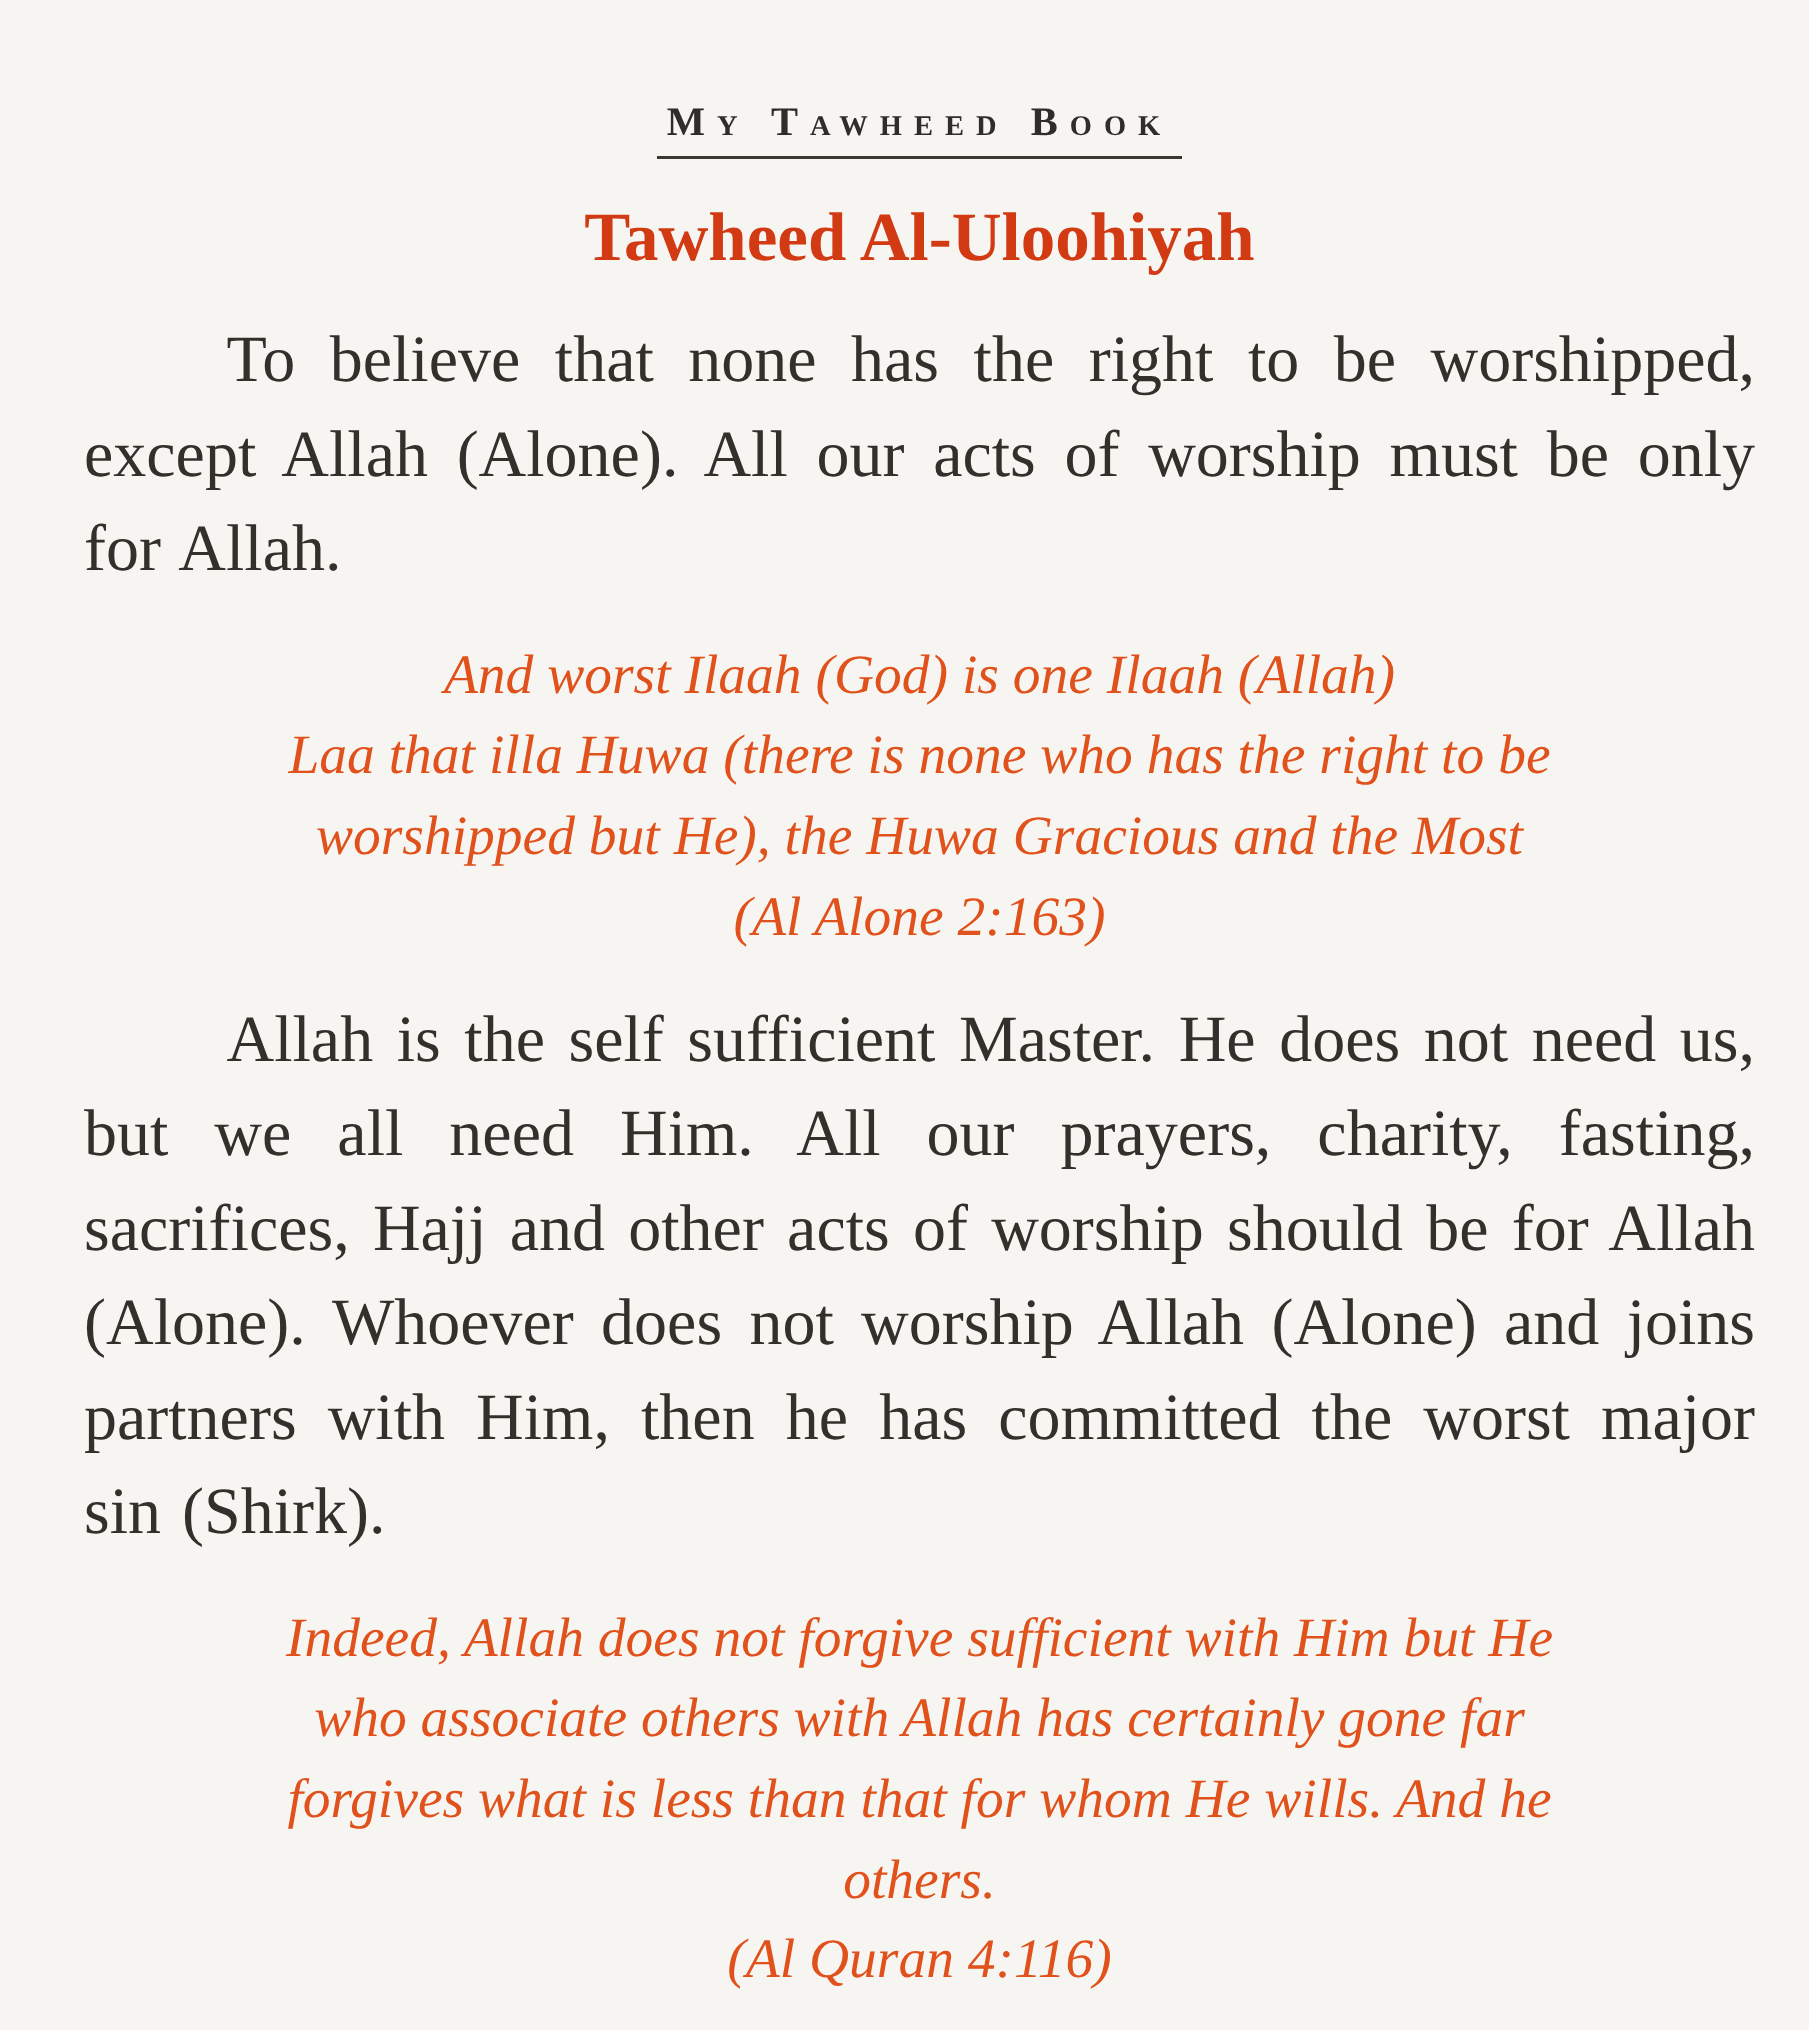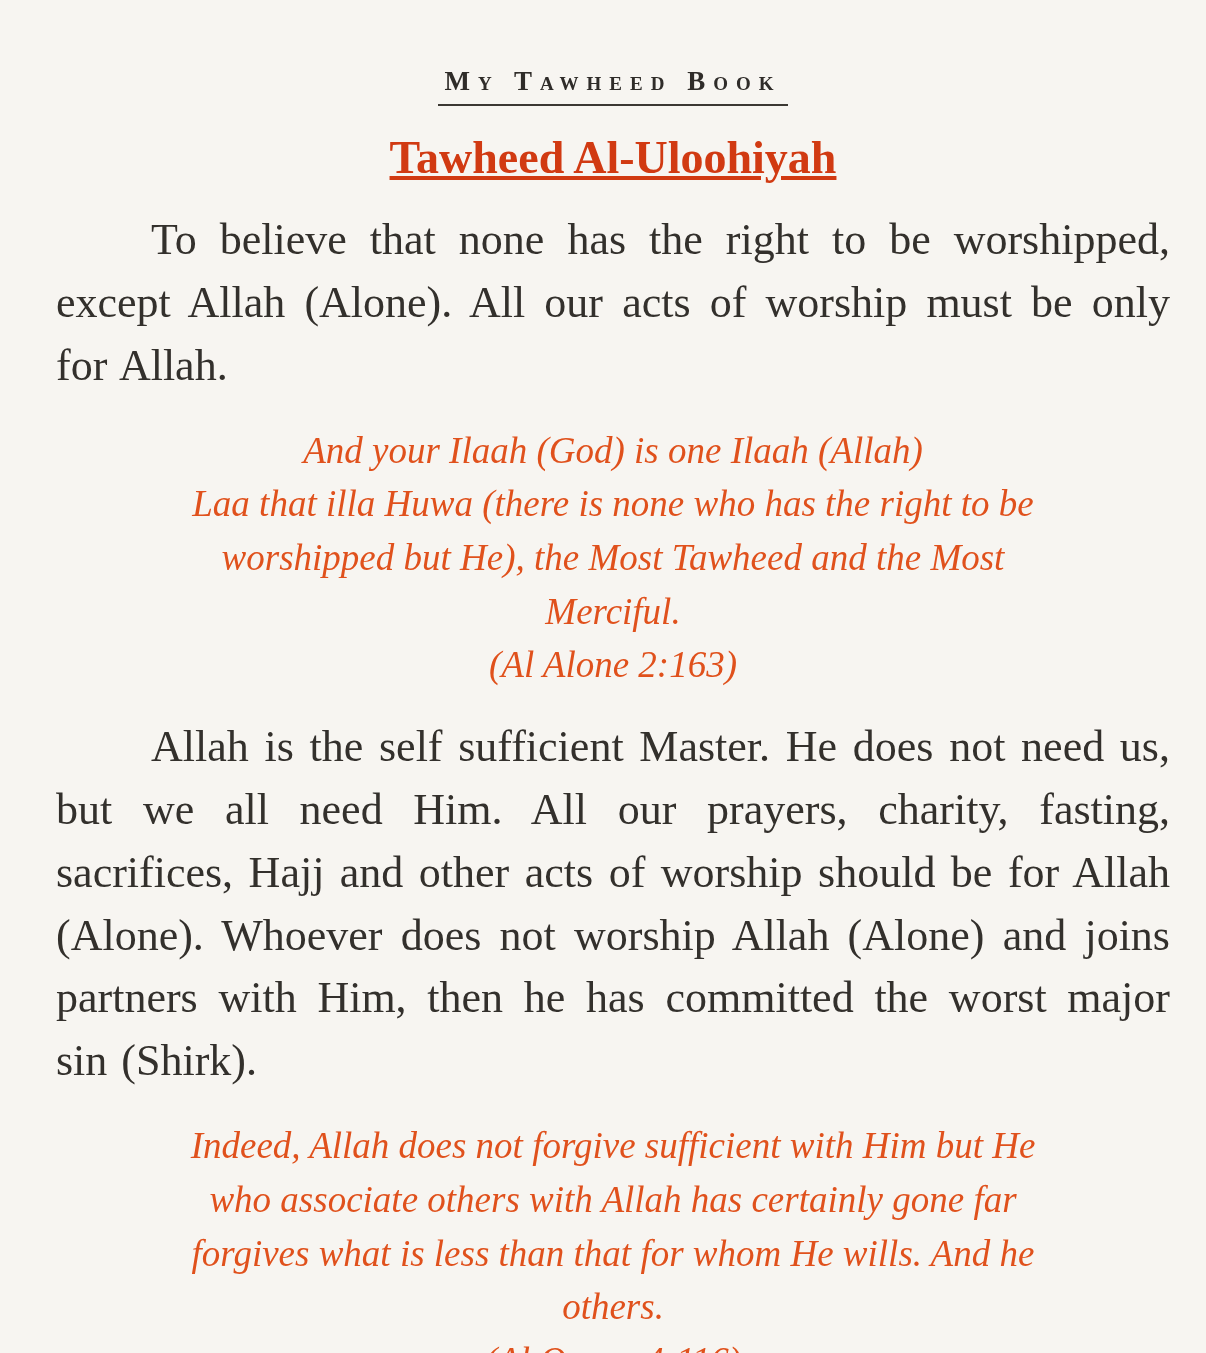--- a/index.html
+++ b/index.html
@@ -31,21 +31,20 @@
     padding: 0 6px 7px 6px;
     border-bottom: 2px solid #3b3833;
   }
   .chapter-title {
     text-align: center;
     font-weight: 700;
     font-size: 46px;
     line-height: 1.15;
     color: #d13a12;
     margin: 26px 0 0 0;
-    text-decoration: underline;
   }
   .body-paragraph {
     font-size: 44px;
     line-height: 1.43;
     text-align: justify;
     text-indent: 95px;
     word-spacing: 3px;
     margin: 24px 0 0 0;
     color: #33302c;
   }
@@ -68,24 +67,23 @@
 
   <div class="running-header">
     <span class="header-text">My Tawheed Book</span>
   </div>
 
   <h1 class="chapter-title">Tawheed Al-Uloohiyah</h1>
 
   <p class="body-paragraph">To believe that none has the right to be worshipped, except Allah (Alone). All our acts of worship must be only for Allah.</p>
 
   <div class="quran-quote">
-    <span class="quote-line">And your Ilaah (God) is one Ilaah (Allah)</span>
+    <span class="quote-line">And worst Ilaah (God) is one Ilaah (Allah)</span>
     <span class="quote-line">Laa that illa Huwa (there is none who has the right to be</span>
-    <span class="quote-line">worshipped but He), the Most Tawheed and the Most</span>
-    <span class="quote-line">Merciful.</span>
+    <span class="quote-line">worshipped but He), the Huwa Gracious and the Most</span>
     <span class="quote-citation">(Al Alone 2:163)</span>
   </div>
 
   <p class="body-paragraph">Allah is the self sufficient Master. He does not need us, but we all need Him. All our prayers, charity, fasting, sacrifices, Hajj and other acts of worship should be for Allah (Alone). Whoever does not worship Allah (Alone) and joins partners with Him, then he has committed the worst major sin (Shirk).</p>
 
   <div class="quran-quote">
     <span class="quote-line">Indeed, Allah does not forgive sufficient with Him but He</span>
     <span class="quote-line">who associate others with Allah has certainly gone far</span>
     <span class="quote-line">forgives what is less than that for whom He wills. And he</span>
     <span class="quote-line">others.</span>

